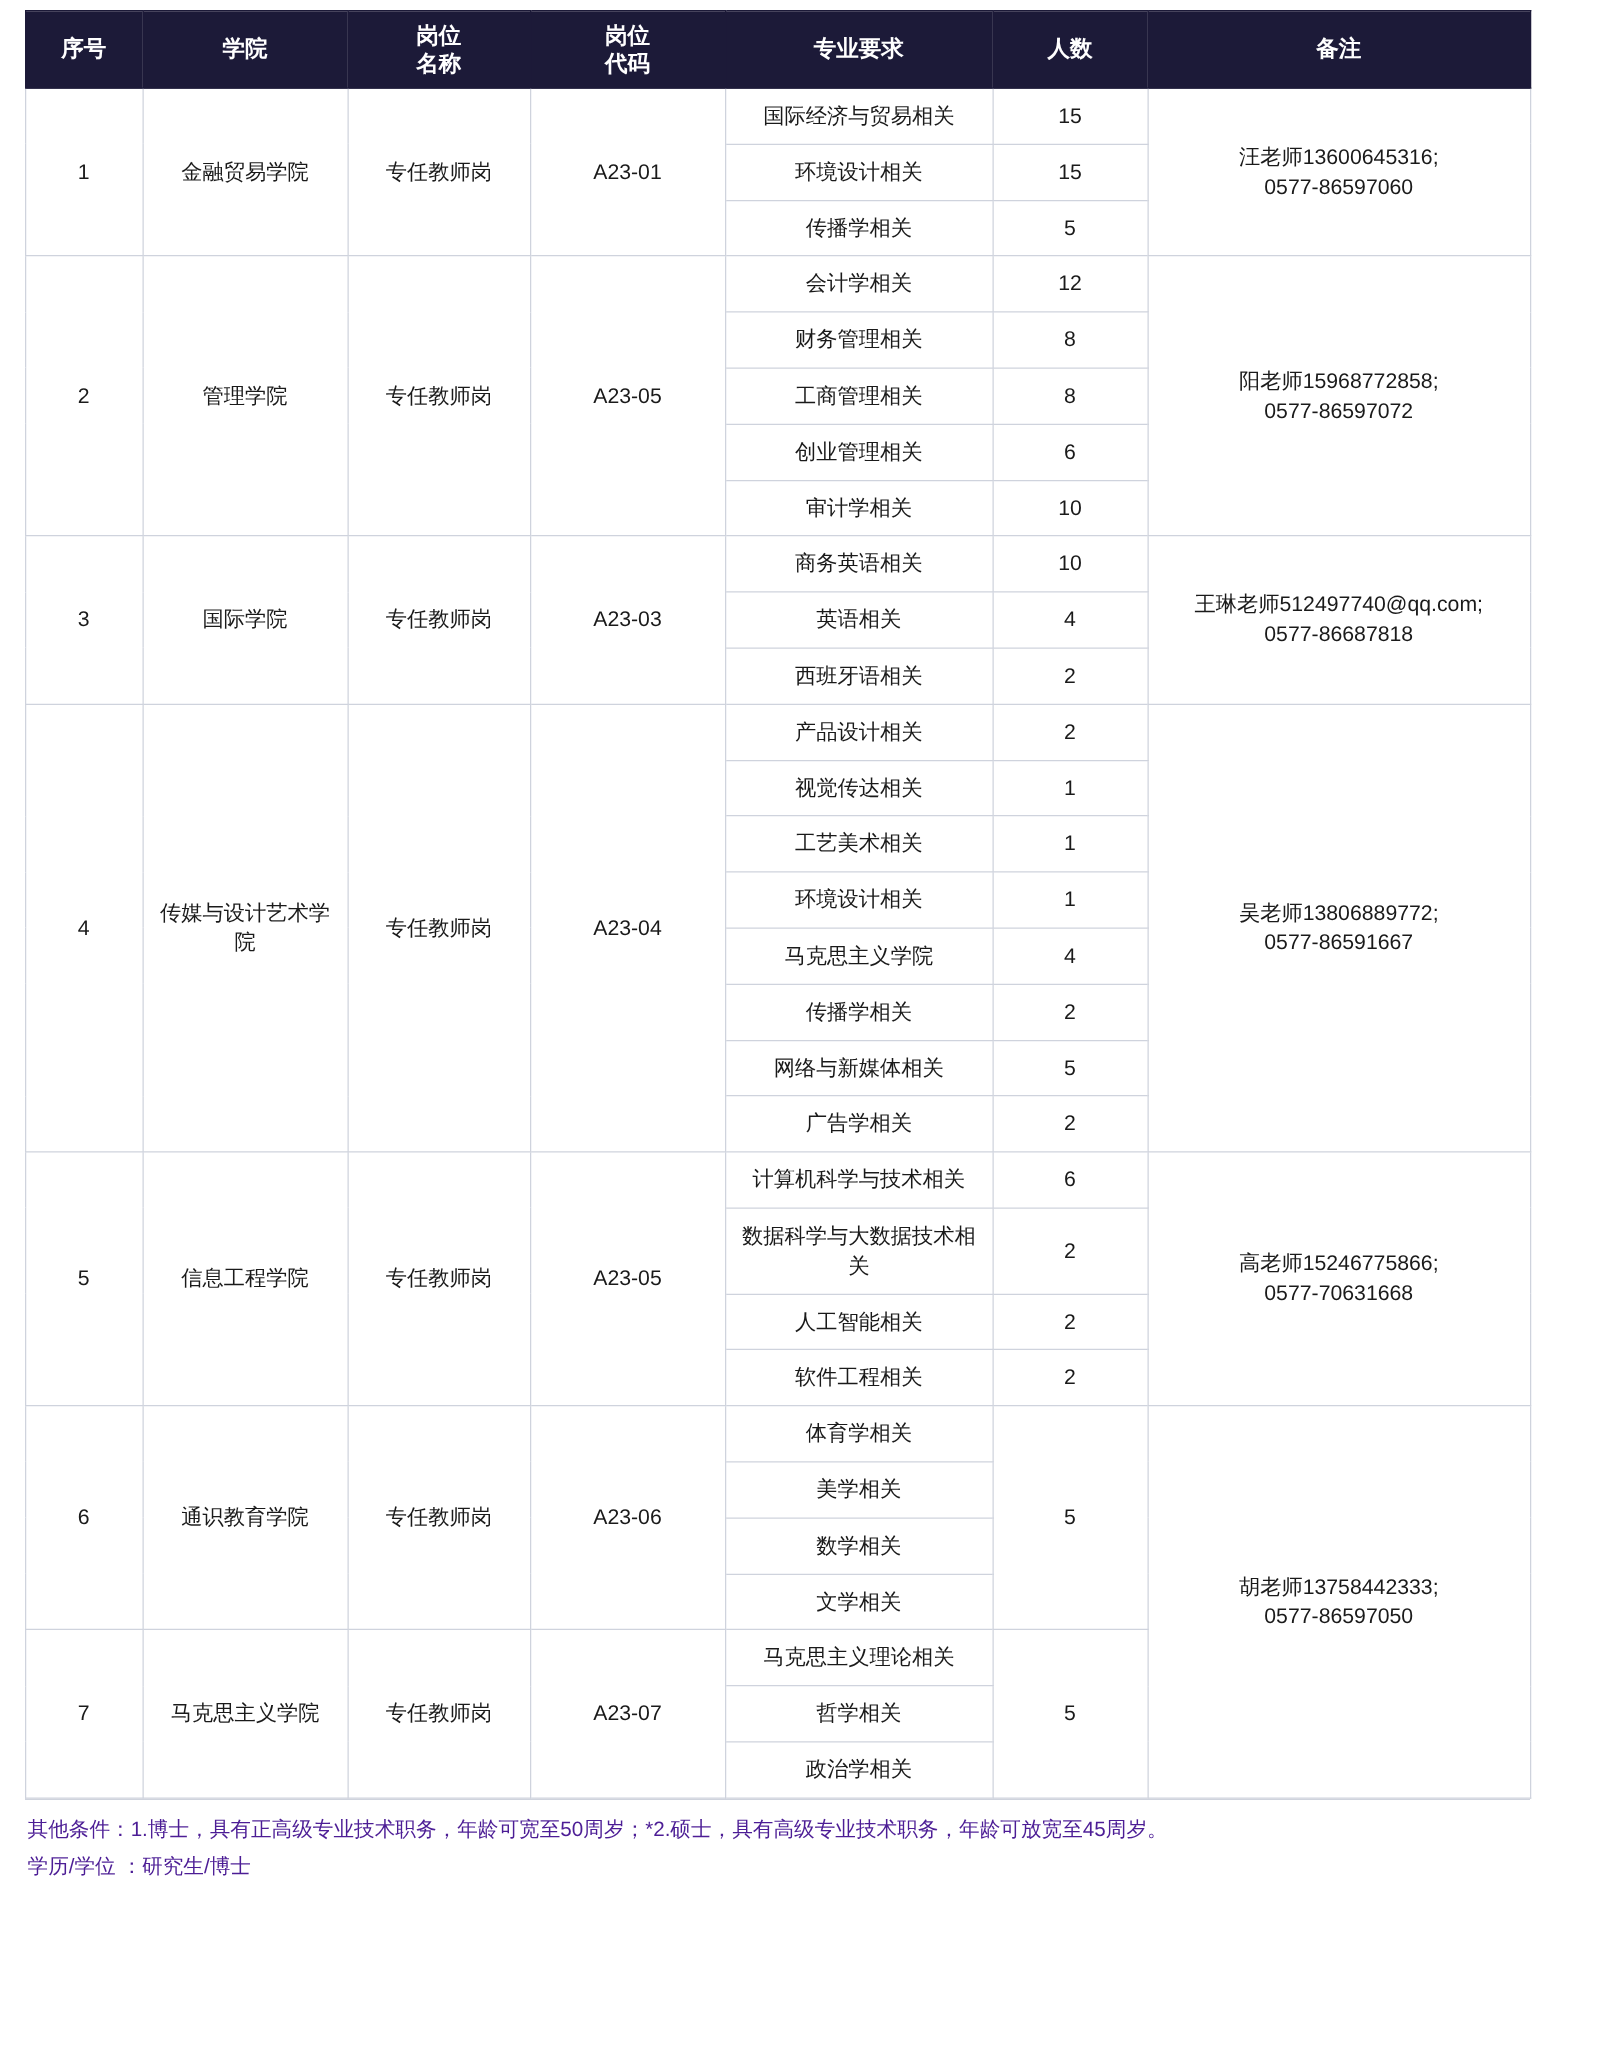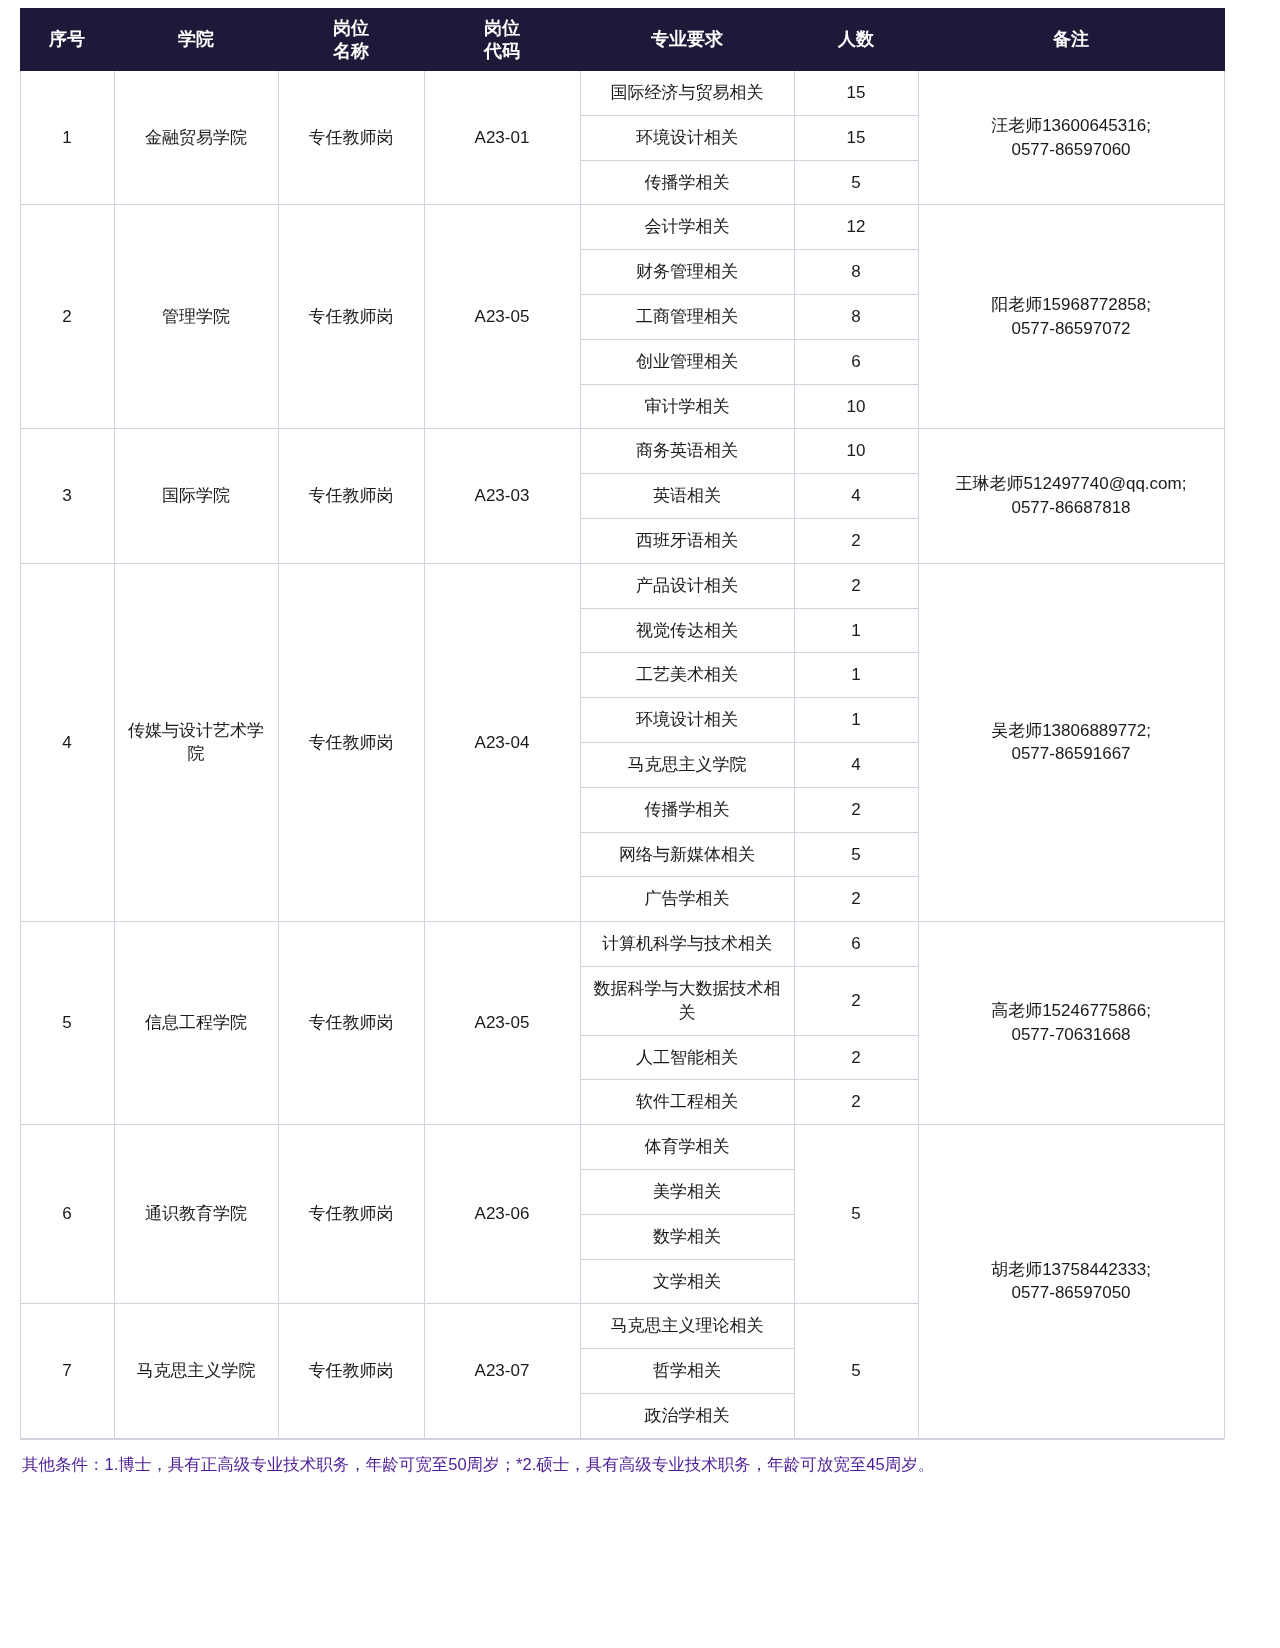--- a/index.html
+++ b/index.html
@@ -250,15 +250,16 @@
           <td class="cell-major">哲学相关</td>
         </tr>
         <tr>
           <td class="cell-major">政治学相关</td>
         </tr>
       </tbody>
   </table>
 
   <div class="notes">
     <div style="white-space: pre-line;">其他条件：1.博士，具有正高级专业技术职务，年龄可宽至50周岁；*2.硕士，具有高级专业技术职务，年龄可放宽至45周岁。</div>
+    <div style="white-space: pre-line;">学历/学位 ：研究生/博士</div>
   </div>
 
 </div>
 
 </body></html>

